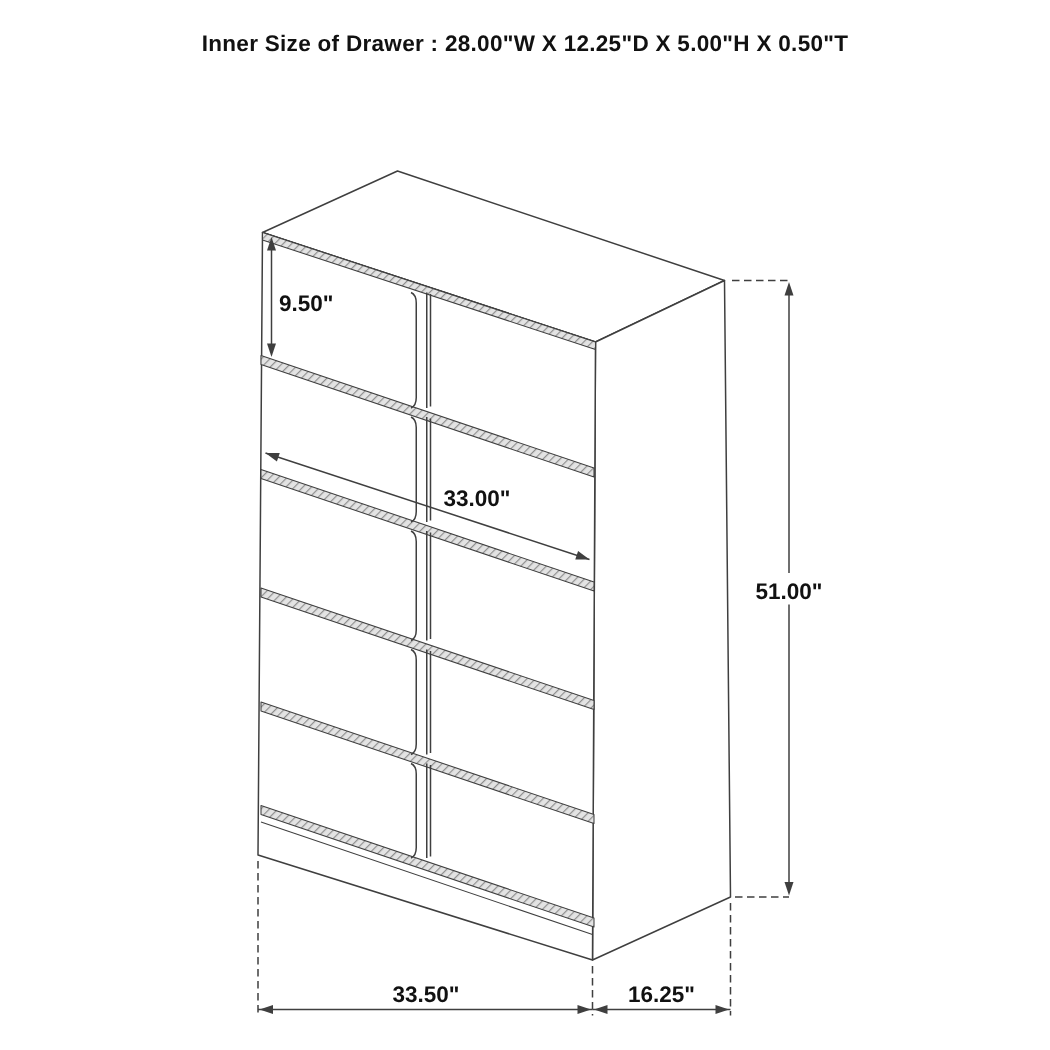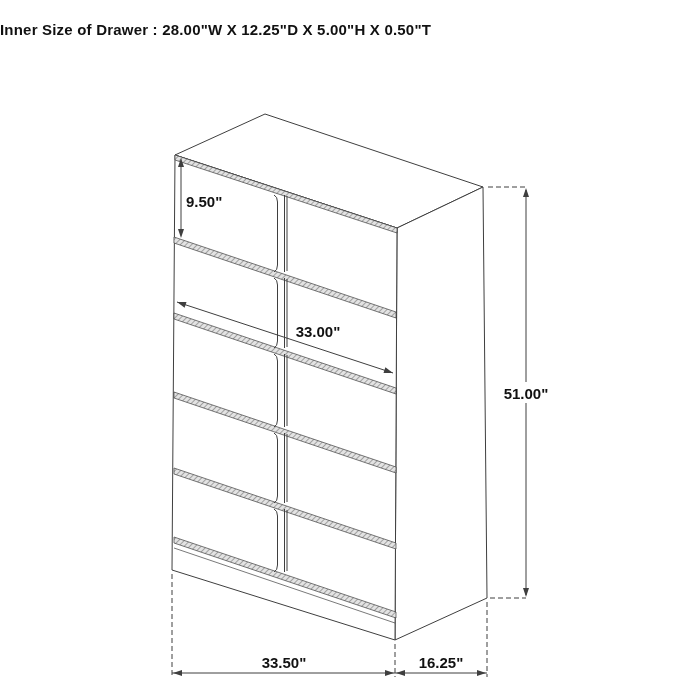--- a/index.html
+++ b/index.html
@@ -1,18 +1,18 @@
 <!DOCTYPE html>
 <html><head>
 <meta charset="utf-8">
 <style>
   html,body{margin:0;padding:0;background:#ffffff;}
   .page{position:relative;width:700px;height:700px;background:#fff;overflow:hidden;
         font-family:"Liberation Sans",sans-serif;}
-  .title{position:absolute;top:21px;left:0;right:0;
+  .title{position:absolute;top:21px;left:0;right:0;text-align:center;
          font-size:15px;font-weight:bold;color:#111;letter-spacing:.2px;}
   svg{position:absolute;top:0;left:0;}
   svg text{font-family:"Liberation Sans",sans-serif;font-size:15px;font-weight:bold;fill:#111;}
 </style>
 </head>
 <body>
 
 <div class="page">
   <div class="title">Inner Size of Drawer : 28.00"W X 12.25"D X 5.00"H X 0.50"T</div>
 

